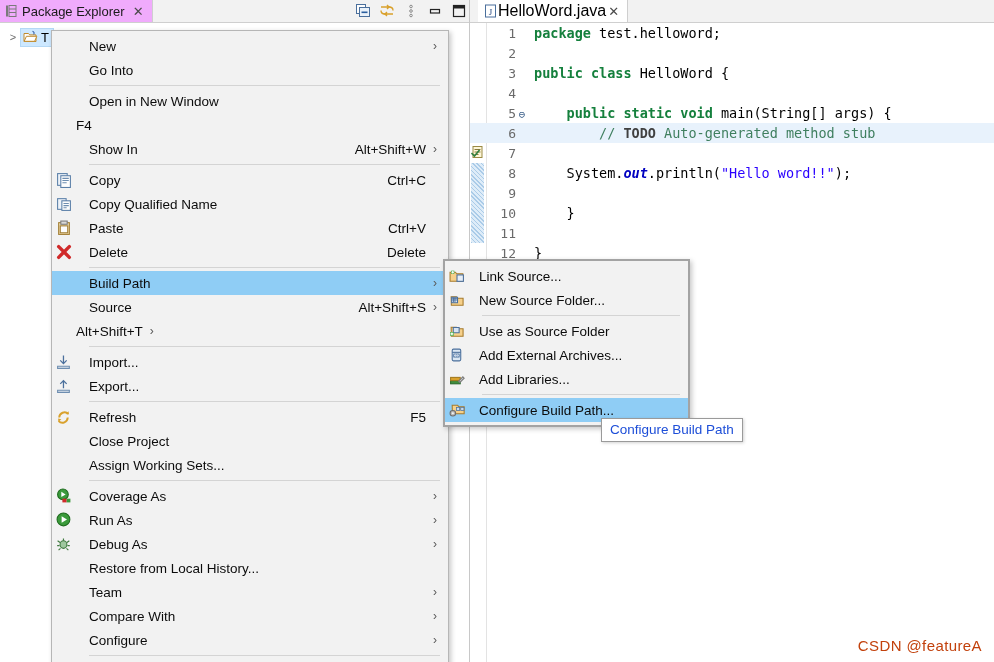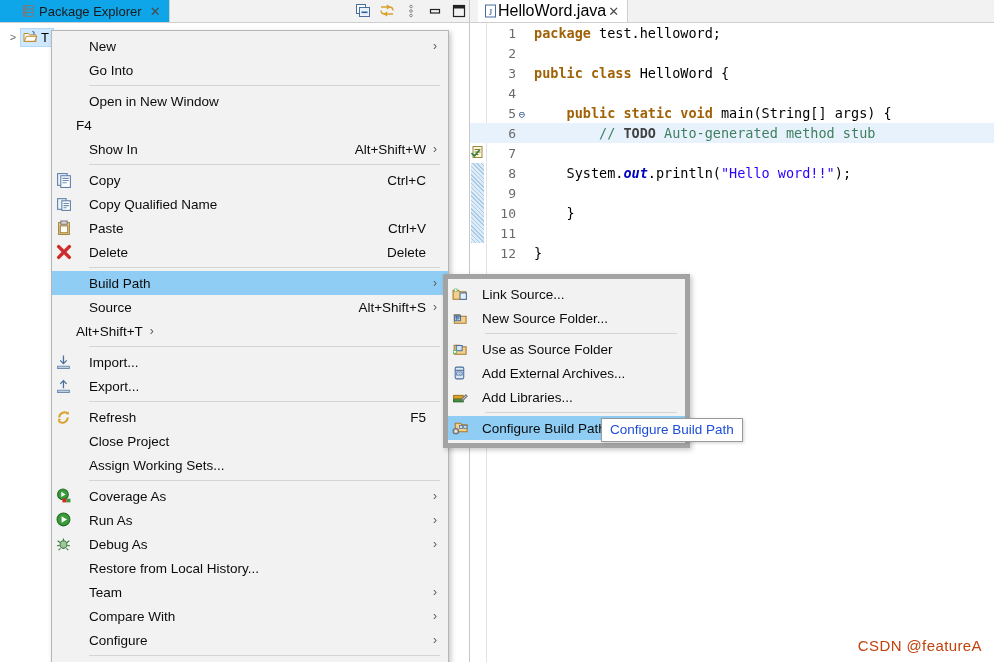--- a/index.html
+++ b/index.html
@@ -26,22 +26,22 @@
   #explorer-tabbar {
     position: relative;
     height: 22px;
     background: #f2f2f2;
     border-bottom: 1px solid #cfcfcf;
   }
   .view-tab {
     position: absolute; left: 0; top: 0;
     height: 22px;
     display: flex; align-items: center;
-    padding: 0 6px 0 21px;
-    background: #0ea5e9;
+    padding: 0 6px 0 4px;
+    background: #f0abfc;
     border-right: 1px solid #cfcfcf;
     box-sizing: border-box;
   }
   .view-tab .tab-title {
     font-size: 13px; color: #1a1a1a;
     margin: 0 6px 0 4px;
     white-space: nowrap;
   }
   .tab-close {
     font-size: 13px; color: #4a4a4a;
@@ -128,21 +128,21 @@
     color: #6a6a6a;
     font-size: 13px;
     font-family: "DejaVu Sans Mono", monospace;
     user-select: none;
   }
   .fold {
     display: inline-block; width: 12px;
     color: #3b5f8a; font-size: 11px; text-align: center;
   }
   .ctxt { margin-left: 6px; color: #000000; }
-  .kw { color: #a16207; font-weight: bold; }
+  .kw { color: #15803d; font-weight: bold; }
   .str { color: #2a00ff; }
   .cmt { color: #3f7f5f; }
   .todo { color: #404040; font-weight: bold; }
   .fld { color: #0000c0; font-weight: bold; font-style: italic; }
   .plain { color: #000000; }
 
   
   .anno-stripe {
     position: absolute; left: 1px; width: 13px;
     background-image:
@@ -182,24 +182,24 @@
   .m-arrow { width: 14px; text-align: center; color: #5a5a5a; font-size: 12px; }
   .m-arrow.empty { visibility: hidden; }
   .m-sep {
     height: 1px; background: #d4d4d4;
     margin: 3px 8px 3px 37px;
   }
 
   
   #sub-menu {
     position: absolute;
-    left: 443px; top: 274px;
+    left: 443px; top: 259px;
     width: 247px;
     background: #f2f2f2;
-    border: 5px solid #a3a3a3;
+    border: 2px solid #a3a3a3;
     box-shadow: 2px 2px 5px rgba(0,0,0,.22);
     padding: 3px 0;
     box-sizing: border-box;
     z-index: 50;
   }
   #sub-menu .m-label { padding-left: 10px; }
 
   
   #tooltip {
     position: absolute;

